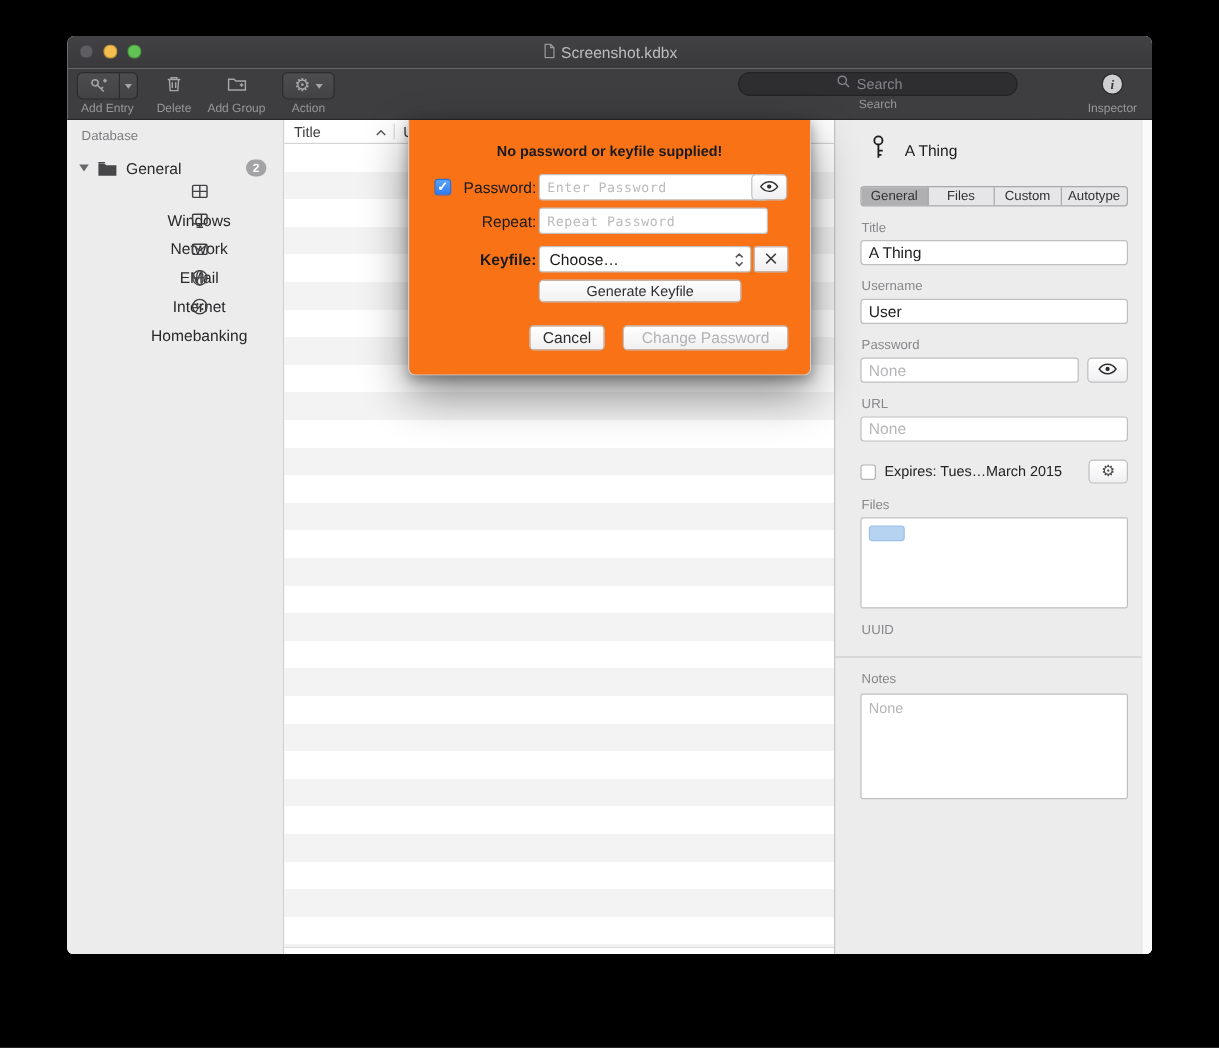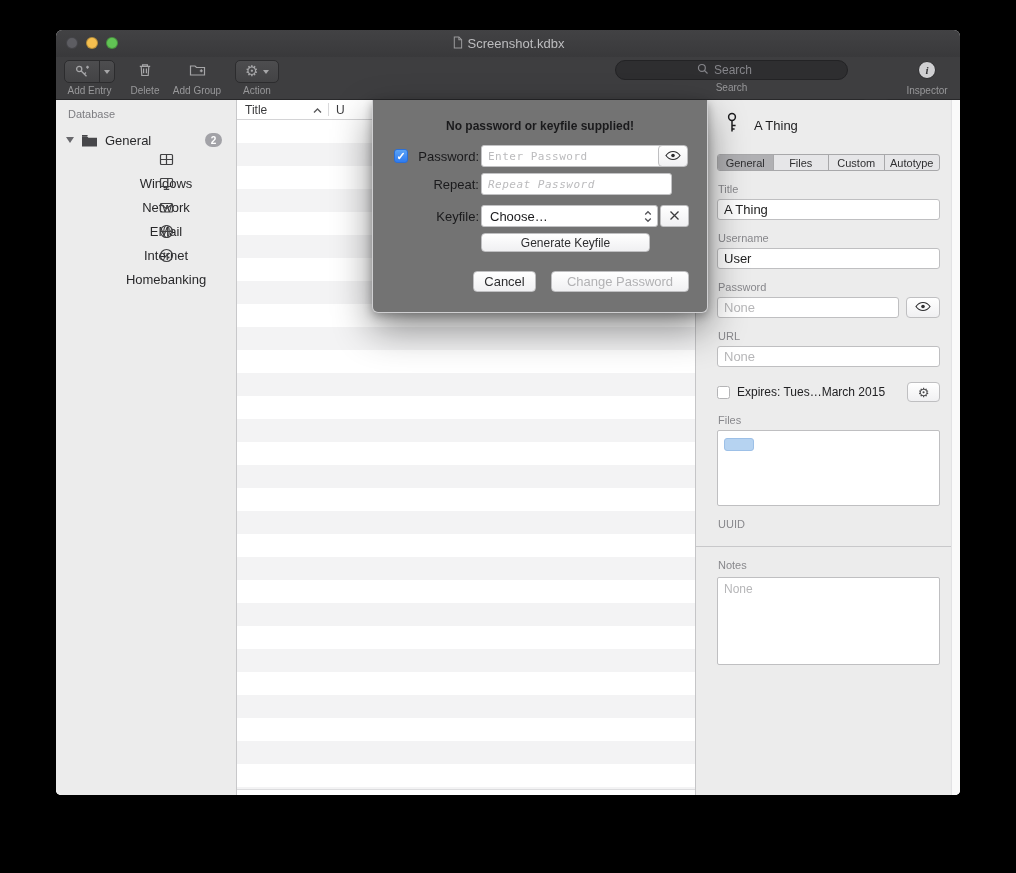--- a/index.html
+++ b/index.html
@@ -93,22 +93,22 @@
   .tags-box { height:76px; background:#fff; border:1px solid #bfbfc1; border-radius:2px; margin-top:2px; padding:6px; }
   .tag-pill { width:30px; height:13px; background:#b6d3f1; border:1px solid #9dc0e7; border-radius:3px; }
   .uuid-input { font-family:"DejaVu Sans Mono",monospace; font-size:11px; }
   .divider { border-top:1px solid #c8c8ca; margin:16px -20px 0 -21px; }
   .notes-area { width:100%; height:88px; resize:none; border:1px solid #bfbfc1; border-radius:2px; padding:4px 6px;
     font-size:12px; color:#222; background:#fff; margin-top:2px; }
   .notes-area::placeholder { color:#b6b6b8; }
 
   
   .dialog { position:absolute; left:284px; top:70px; width:336px; height:213px;
-    background:#737373; border:1px solid #cfcfd1; border-top:none; border-radius:0 0 6px 6px;
-    box-shadow:0 16px 38px rgba(0,0,0,.45), 0 3px 10px rgba(0,0,0,.3); z-index:6;margin-left:32px; }
+    background:#f97316; border:1px solid #cfcfd1; border-top:none; border-radius:0 0 6px 6px;
+    box-shadow:0 16px 38px rgba(0,0,0,.45), 0 3px 10px rgba(0,0,0,.3); z-index:6; }
   .dlg-msg { position:absolute; top:19px; left:0; right:0; text-align:center; font-size:12px; font-weight:700; color:#1a1a1c; }
   .dlg-label { position:absolute; left:20px; width:86px; text-align:right; font-size:13px; color:#1a1a1c; }
   .dlg-field { position:absolute; left:108px; width:191px; height:22px; background:#fff; border:1px solid #c2c2c4;
     border-radius:3px; padding:0 6px; font-family:"DejaVu Sans Mono",monospace; font-size:11px; color:#222; }
   .dlg-field::placeholder { color:#bbbbbd; letter-spacing:.5px; }
   .dlg-check { position:absolute; left:21px; top:49px; width:14px; height:14px;
     background:linear-gradient(#5ba4f8,#2e7bf0); border:1px solid #2a6fd8; border-radius:3px;
     color:#fff; font-size:11px; line-height:12px; text-align:center; font-weight:700; }
   .dlg-eye { position:absolute; left:285px; top:45px; width:30px; height:22px; display:flex; align-items:center; justify-content:center; }
   .dlg-popup { position:absolute; left:108px; top:105px; width:177px; height:22px; background:#fff; border:1px solid #c2c2c4;
@@ -398,23 +398,23 @@
     <button class="wbtn dlg-eye">
       <span>
         <svg width="16" height="11" viewBox="0 0 16 11" fill="none" stroke="#2e2e30" stroke-width="1.2">
           <path d="M1 5.5S3.8 1.5 8 1.5 15 5.5 15 5.5 12.2 9.5 8 9.5 1 5.5 1 5.5z"></path>
           <circle cx="8" cy="5.5" r="1.8" fill="#2e2e30" stroke="none"></circle>
         </svg>
       </span>
     </button>
 
     <span class="dlg-label" style="top:77px;">Repeat:</span>
-    <input class="dlg-field" style="top: 73px; font-style: italic;" type="text" placeholder="Repeat Password">
-
-    <span class="dlg-label" style="top:109px;">Keyfile:</span>
+    <input class="dlg-field" style="top: 73px;" type="text" placeholder="Repeat Password">
+
+    <span class="dlg-label" style="top:109px;font-weight:bold;">Keyfile:</span>
     <div class="dlg-popup">
       <span>Choose…</span>
       <span class="popup-arrows">
         <svg width="8" height="13" viewBox="0 0 8 13" fill="none" stroke="#55555a" stroke-width="1.3">
           <path d="M1.2 4.5L4 1.7 6.8 4.5"></path>
             <path d="M1.2 8.5L4 11.3 6.8 8.5"></path>
         </svg>
       </span>
     </div>
     <button class="wbtn dlg-x">

